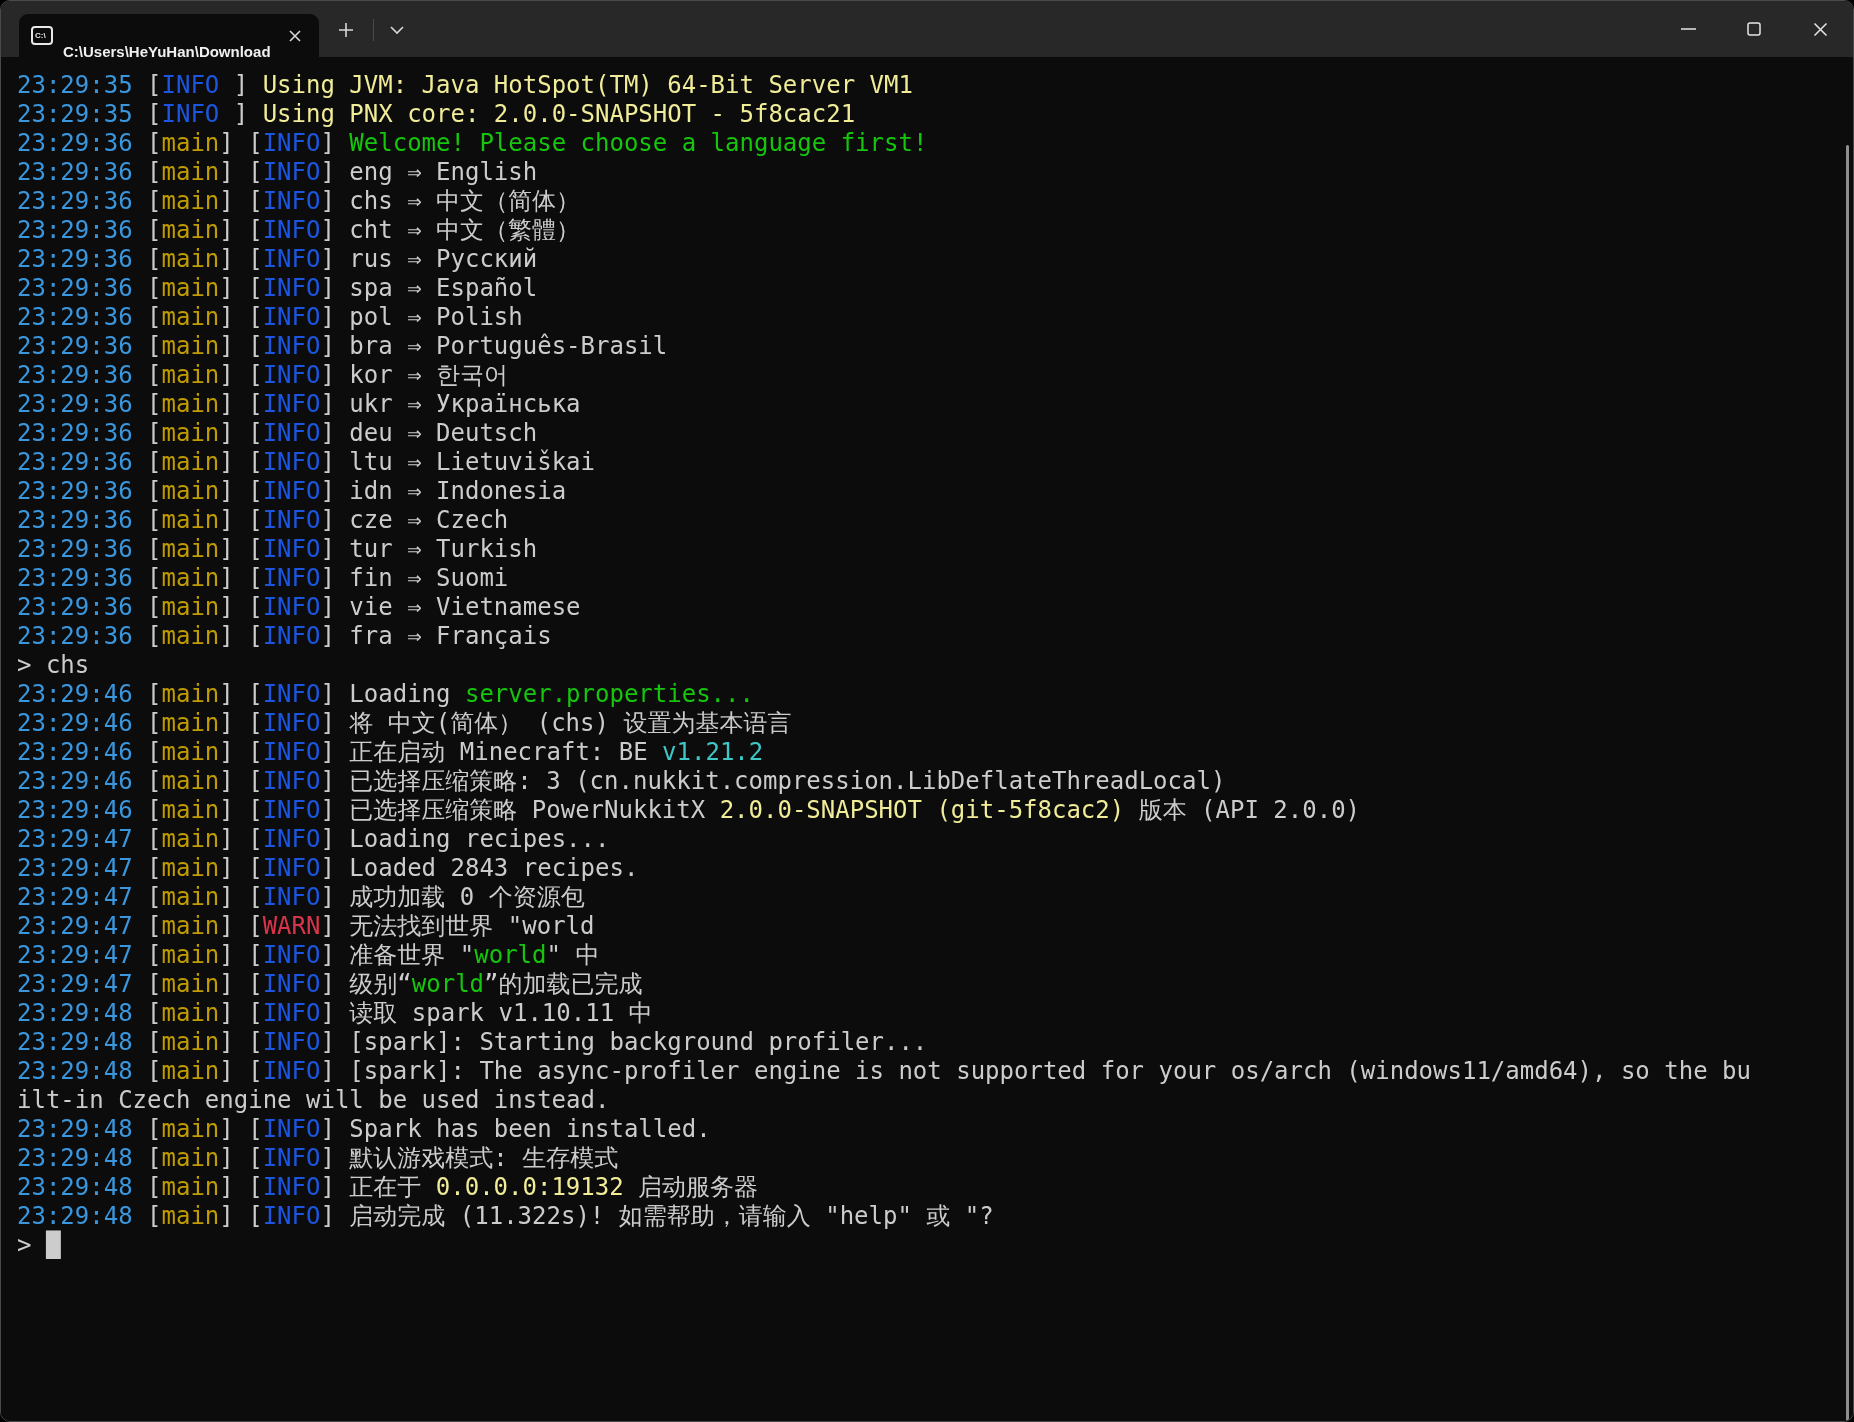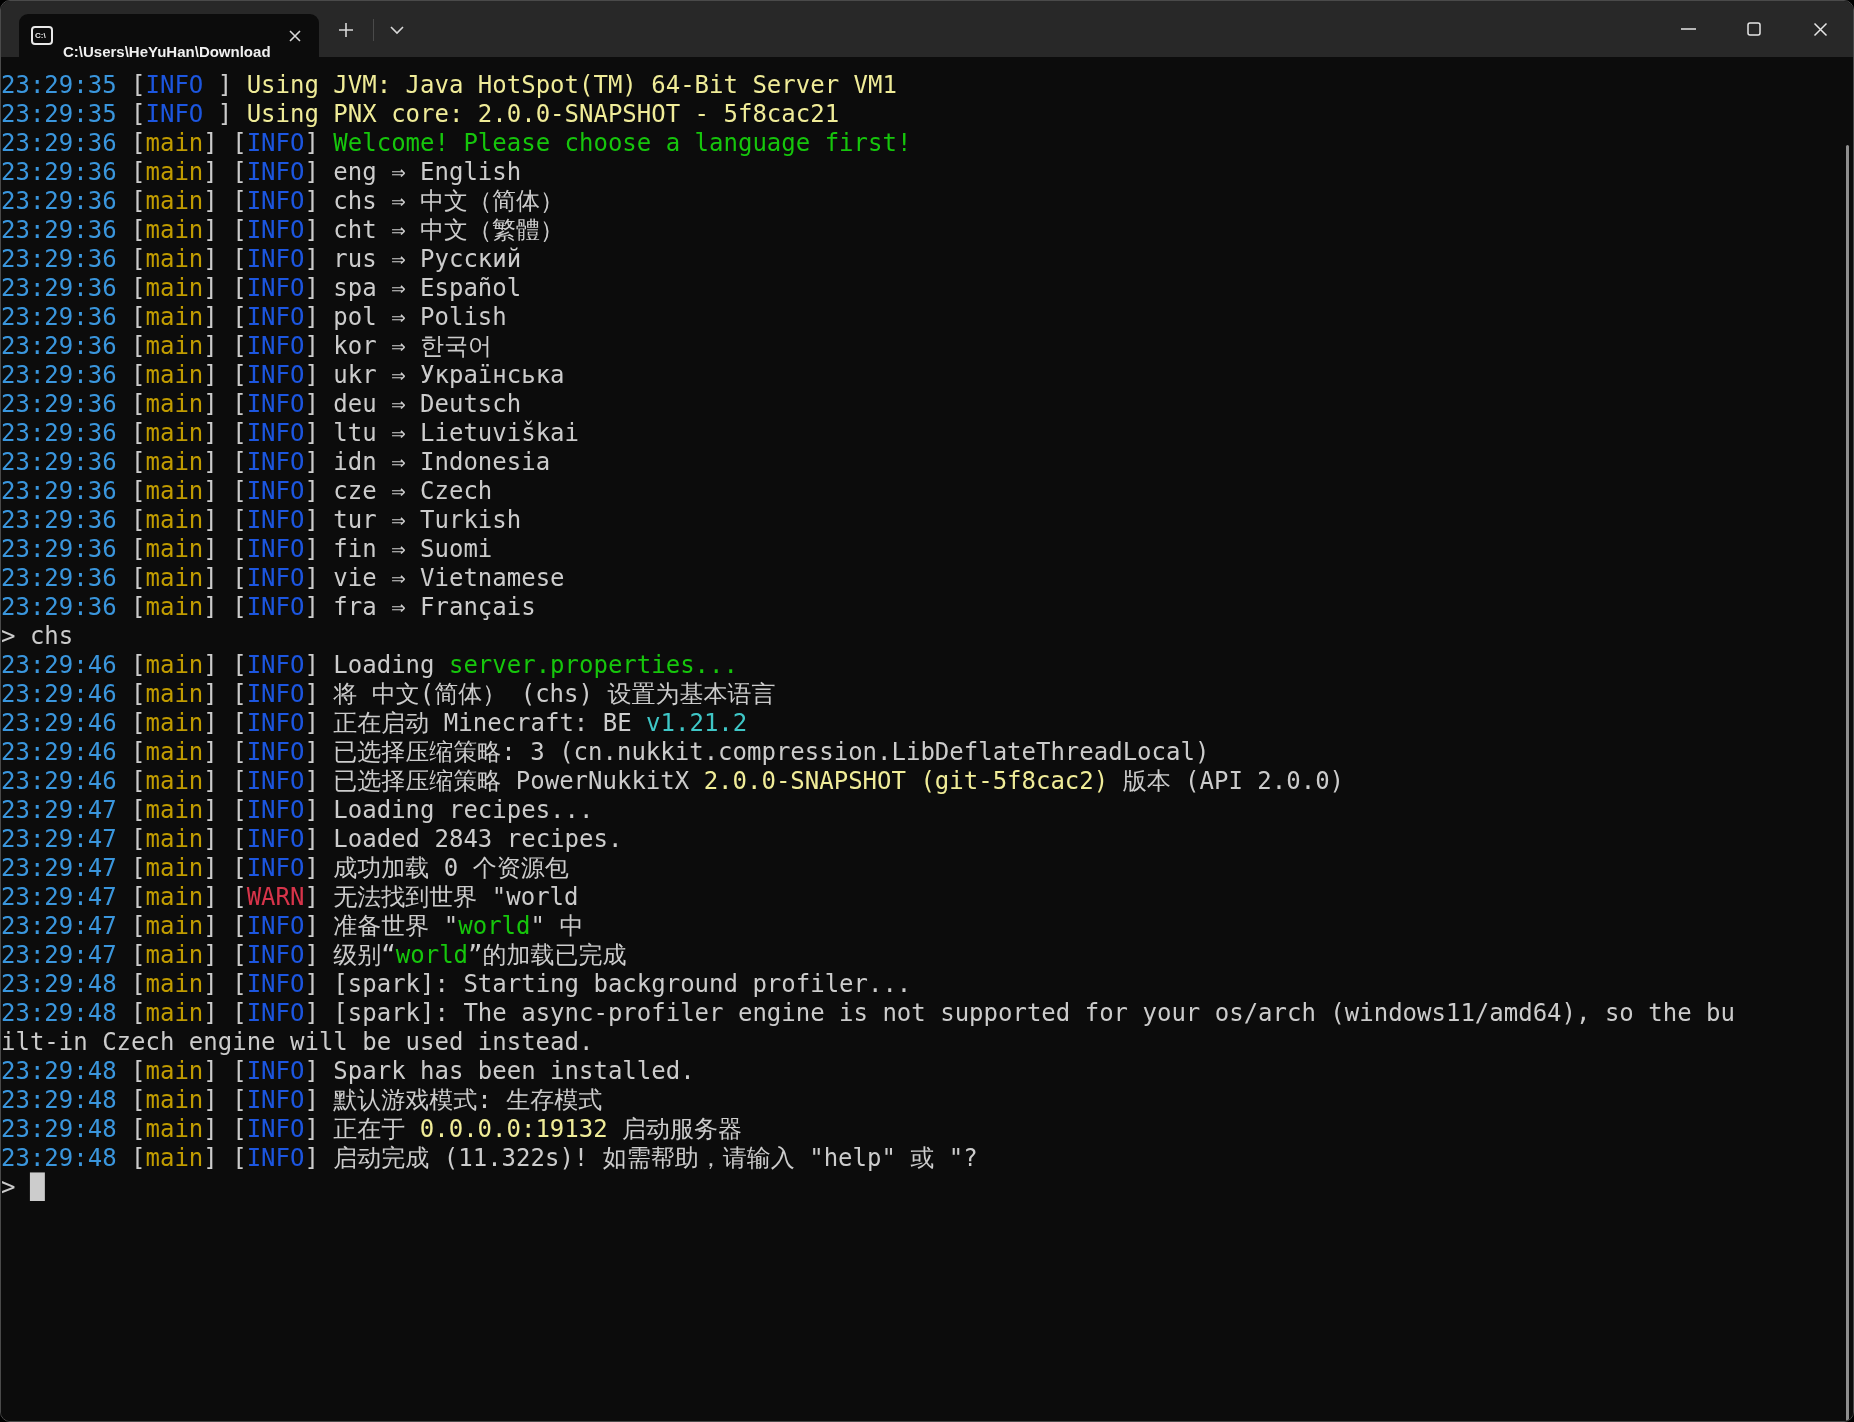--- a/index.html
+++ b/index.html
@@ -62,21 +62,21 @@
   .caption-buttons{
     position:absolute;top:0;right:0;height:56px;
     display:flex;align-items:stretch;
   }
   .caption-btn{width:66px;height:56px;}
   svg.glyph{display:block;}
   
   .terminal{
     position:relative;
     height:1366px;
-    padding:14px 10px 0 0;
+    padding:14px 10px 0 16px;
     box-sizing:border-box;
     background:#0c0c0c;
     font-family:"DejaVu Sans Mono","Liberation Mono",monospace;
     font-size:24px;
     line-height:29px;
     color:#cccccc;
   }
   .line{white-space:pre;}
   .c-t{color:#3a96dd;}   
   .c-i{color:#1c56e0;}   
@@ -148,20 +148,21 @@
     <div>
         <div class="line"><span class="c-t">23:29:35</span><span class="c-w"> [</span><span class="c-i">INFO</span><span class="c-w"> ] </span><span class="c-y">Using JVM: Java HotSpot(TM) 64-Bit Server VM1</span></div>
         <div class="line"><span class="c-t">23:29:35</span><span class="c-w"> [</span><span class="c-i">INFO</span><span class="c-w"> ] </span><span class="c-y">Using PNX core: 2.0.0-SNAPSHOT - 5f8cac21</span></div>
         <div class="line"><span class="c-t">23:29:36</span><span class="c-w"> [</span><span class="c-m">main</span><span class="c-w">] [</span><span class="c-i">INFO</span><span class="c-w">] </span><span class="c-g">Welcome! Please choose a language first!</span></div>
         <div class="line"><span class="c-t">23:29:36</span><span class="c-w"> [</span><span class="c-m">main</span><span class="c-w">] [</span><span class="c-i">INFO</span><span class="c-w">] eng ⇒ English</span></div>
         <div class="line"><span class="c-t">23:29:36</span><span class="c-w"> [</span><span class="c-m">main</span><span class="c-w">] [</span><span class="c-i">INFO</span><span class="c-w">] chs ⇒ 中文（简体）</span></div>
         <div class="line"><span class="c-t">23:29:36</span><span class="c-w"> [</span><span class="c-m">main</span><span class="c-w">] [</span><span class="c-i">INFO</span><span class="c-w">] cht ⇒ 中文（繁體）</span></div>
         <div class="line"><span class="c-t">23:29:36</span><span class="c-w"> [</span><span class="c-m">main</span><span class="c-w">] [</span><span class="c-i">INFO</span><span class="c-w">] rus ⇒ Русский</span></div>
         <div class="line"><span class="c-t">23:29:36</span><span class="c-w"> [</span><span class="c-m">main</span><span class="c-w">] [</span><span class="c-i">INFO</span><span class="c-w">] spa ⇒ Español</span></div>
         <div class="line"><span class="c-t">23:29:36</span><span class="c-w"> [</span><span class="c-m">main</span><span class="c-w">] [</span><span class="c-i">INFO</span><span class="c-w">] pol ⇒ Polish</span></div>
+        <div class="line"><span class="c-t">23:29:36</span><span class="c-w"> [</span><span class="c-m">main</span><span class="c-w">] [</span><span class="c-i">INFO</span><span class="c-w">] bra ⇒ Português-Brasil</span></div>
         <div class="line"><span class="c-t">23:29:36</span><span class="c-w"> [</span><span class="c-m">main</span><span class="c-w">] [</span><span class="c-i">INFO</span><span class="c-w">] kor ⇒ 한국어</span></div>
         <div class="line"><span class="c-t">23:29:36</span><span class="c-w"> [</span><span class="c-m">main</span><span class="c-w">] [</span><span class="c-i">INFO</span><span class="c-w">] ukr ⇒ Українська</span></div>
         <div class="line"><span class="c-t">23:29:36</span><span class="c-w"> [</span><span class="c-m">main</span><span class="c-w">] [</span><span class="c-i">INFO</span><span class="c-w">] deu ⇒ Deutsch</span></div>
         <div class="line"><span class="c-t">23:29:36</span><span class="c-w"> [</span><span class="c-m">main</span><span class="c-w">] [</span><span class="c-i">INFO</span><span class="c-w">] ltu ⇒ Lietuviškai</span></div>
         <div class="line"><span class="c-t">23:29:36</span><span class="c-w"> [</span><span class="c-m">main</span><span class="c-w">] [</span><span class="c-i">INFO</span><span class="c-w">] idn ⇒ Indonesia</span></div>
         <div class="line"><span class="c-t">23:29:36</span><span class="c-w"> [</span><span class="c-m">main</span><span class="c-w">] [</span><span class="c-i">INFO</span><span class="c-w">] cze ⇒ Czech</span></div>
         <div class="line"><span class="c-t">23:29:36</span><span class="c-w"> [</span><span class="c-m">main</span><span class="c-w">] [</span><span class="c-i">INFO</span><span class="c-w">] tur ⇒ Turkish</span></div>
         <div class="line"><span class="c-t">23:29:36</span><span class="c-w"> [</span><span class="c-m">main</span><span class="c-w">] [</span><span class="c-i">INFO</span><span class="c-w">] fin ⇒ Suomi</span></div>
         <div class="line"><span class="c-t">23:29:36</span><span class="c-w"> [</span><span class="c-m">main</span><span class="c-w">] [</span><span class="c-i">INFO</span><span class="c-w">] vie ⇒ Vietnamese</span></div>
         <div class="line"><span class="c-t">23:29:36</span><span class="c-w"> [</span><span class="c-m">main</span><span class="c-w">] [</span><span class="c-i">INFO</span><span class="c-w">] fra ⇒ Français</span></div>
@@ -170,20 +171,21 @@
         <div class="line"><span class="c-t">23:29:46</span><span class="c-w"> [</span><span class="c-m">main</span><span class="c-w">] [</span><span class="c-i">INFO</span><span class="c-w">] 将 中文(简体） (chs) 设置为基本语言</span></div>
         <div class="line"><span class="c-t">23:29:46</span><span class="c-w"> [</span><span class="c-m">main</span><span class="c-w">] [</span><span class="c-i">INFO</span><span class="c-w">] 正在启动 Minecraft: BE </span><span class="c-c">v1.21.2</span></div>
         <div class="line"><span class="c-t">23:29:46</span><span class="c-w"> [</span><span class="c-m">main</span><span class="c-w">] [</span><span class="c-i">INFO</span><span class="c-w">] 已选择压缩策略: 3 (cn.nukkit.compression.LibDeflateThreadLocal)</span></div>
         <div class="line"><span class="c-t">23:29:46</span><span class="c-w"> [</span><span class="c-m">main</span><span class="c-w">] [</span><span class="c-i">INFO</span><span class="c-w">] 已选择压缩策略 PowerNukkitX </span><span class="c-y">2.0.0-SNAPSHOT (git-5f8cac2)</span><span class="c-w"> 版本 (API 2.0.0)</span></div>
         <div class="line"><span class="c-t">23:29:47</span><span class="c-w"> [</span><span class="c-m">main</span><span class="c-w">] [</span><span class="c-i">INFO</span><span class="c-w">] Loading recipes...</span></div>
         <div class="line"><span class="c-t">23:29:47</span><span class="c-w"> [</span><span class="c-m">main</span><span class="c-w">] [</span><span class="c-i">INFO</span><span class="c-w">] Loaded 2843 recipes.</span></div>
         <div class="line"><span class="c-t">23:29:47</span><span class="c-w"> [</span><span class="c-m">main</span><span class="c-w">] [</span><span class="c-i">INFO</span><span class="c-w">] 成功加载 0 个资源包</span></div>
         <div class="line"><span class="c-t">23:29:47</span><span class="c-w"> [</span><span class="c-m">main</span><span class="c-w">] [</span><span class="c-r">WARN</span><span class="c-w">] 无法找到世界 "world</span></div>
         <div class="line"><span class="c-t">23:29:47</span><span class="c-w"> [</span><span class="c-m">main</span><span class="c-w">] [</span><span class="c-i">INFO</span><span class="c-w">] 准备世界 "</span><span class="c-g">world</span><span class="c-w">" 中</span></div>
         <div class="line"><span class="c-t">23:29:47</span><span class="c-w"> [</span><span class="c-m">main</span><span class="c-w">] [</span><span class="c-i">INFO</span><span class="c-w">] 级别“</span><span class="c-g">world</span><span class="c-w">”的加载已完成</span></div>
+        <div class="line"><span class="c-t">23:29:48</span><span class="c-w"> [</span><span class="c-m">main</span><span class="c-w">] [</span><span class="c-i">INFO</span><span class="c-w">] 读取 spark v1.10.11 中</span></div>
         <div class="line"><span class="c-t">23:29:48</span><span class="c-w"> [</span><span class="c-m">main</span><span class="c-w">] [</span><span class="c-i">INFO</span><span class="c-w">] [spark]: Starting background profiler...</span></div>
         <div class="line"><span class="c-t">23:29:48</span><span class="c-w"> [</span><span class="c-m">main</span><span class="c-w">] [</span><span class="c-i">INFO</span><span class="c-w">] [spark]: The async-profiler engine is not supported for your os/arch (windows11/amd64), so the bu</span></div>
         <div class="line"><span class="c-w">ilt-in Czech engine will be used instead.</span></div>
         <div class="line"><span class="c-t">23:29:48</span><span class="c-w"> [</span><span class="c-m">main</span><span class="c-w">] [</span><span class="c-i">INFO</span><span class="c-w">] Spark has been installed.</span></div>
         <div class="line"><span class="c-t">23:29:48</span><span class="c-w"> [</span><span class="c-m">main</span><span class="c-w">] [</span><span class="c-i">INFO</span><span class="c-w">] 默认游戏模式: 生存模式</span></div>
         <div class="line"><span class="c-t">23:29:48</span><span class="c-w"> [</span><span class="c-m">main</span><span class="c-w">] [</span><span class="c-i">INFO</span><span class="c-w">] 正在于 </span><span class="c-y">0.0.0.0:19132</span><span class="c-w"> 启动服务器</span></div>
         <div class="line"><span class="c-t">23:29:48</span><span class="c-w"> [</span><span class="c-m">main</span><span class="c-w">] [</span><span class="c-i">INFO</span><span class="c-w">] 启动完成 (11.322s)! 如需帮助，请输入 "help" 或 "?</span></div>
         <div class="line"><span class="c-w">&gt; </span><span class="c-cur">█</span></div>
       </div>
     <div class="scrollbar-thumb"></div>

